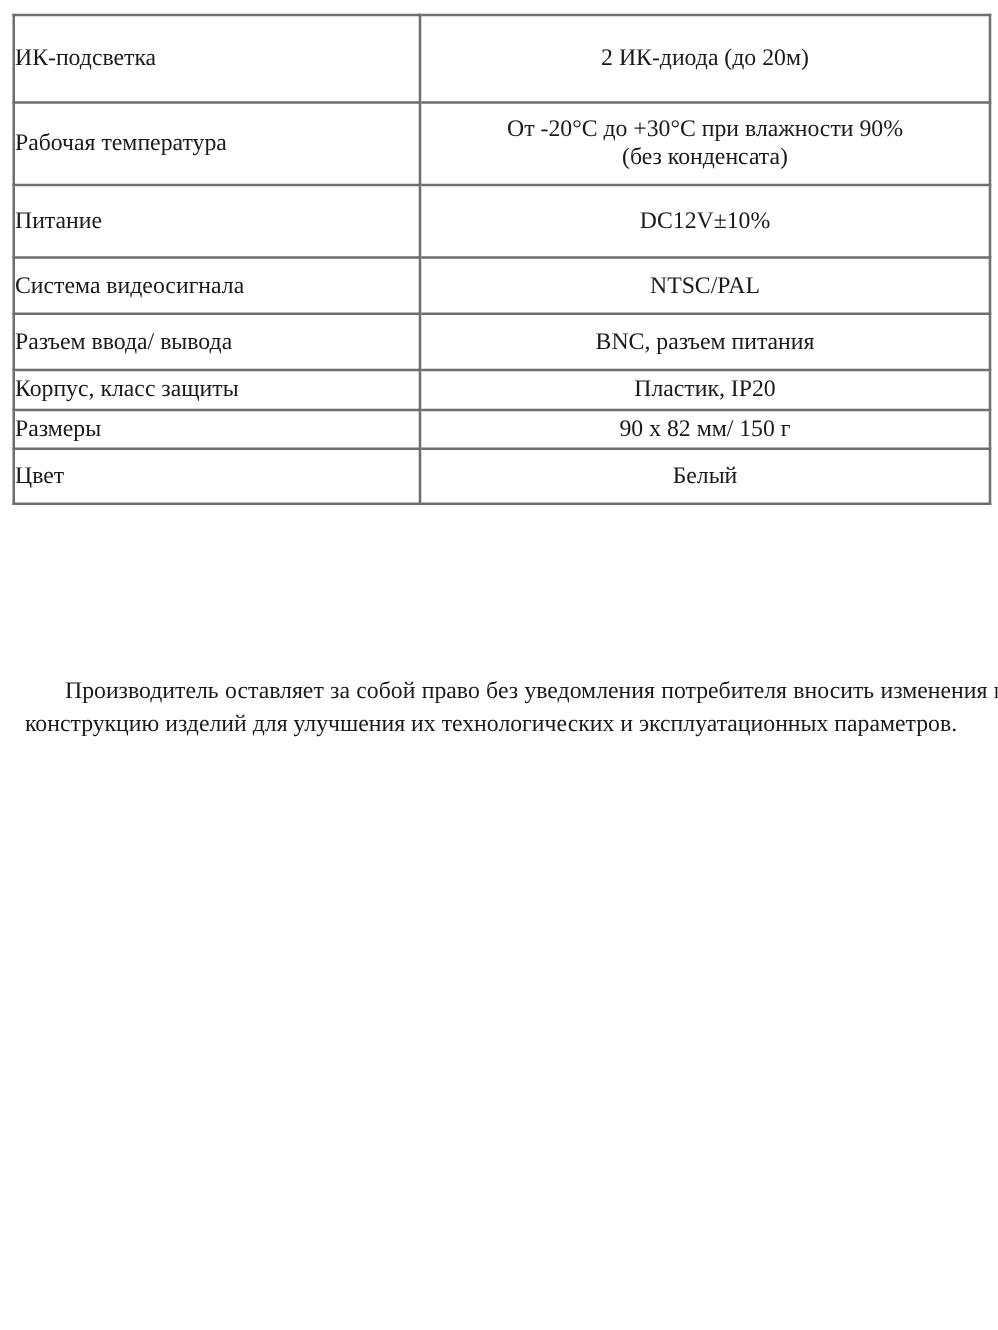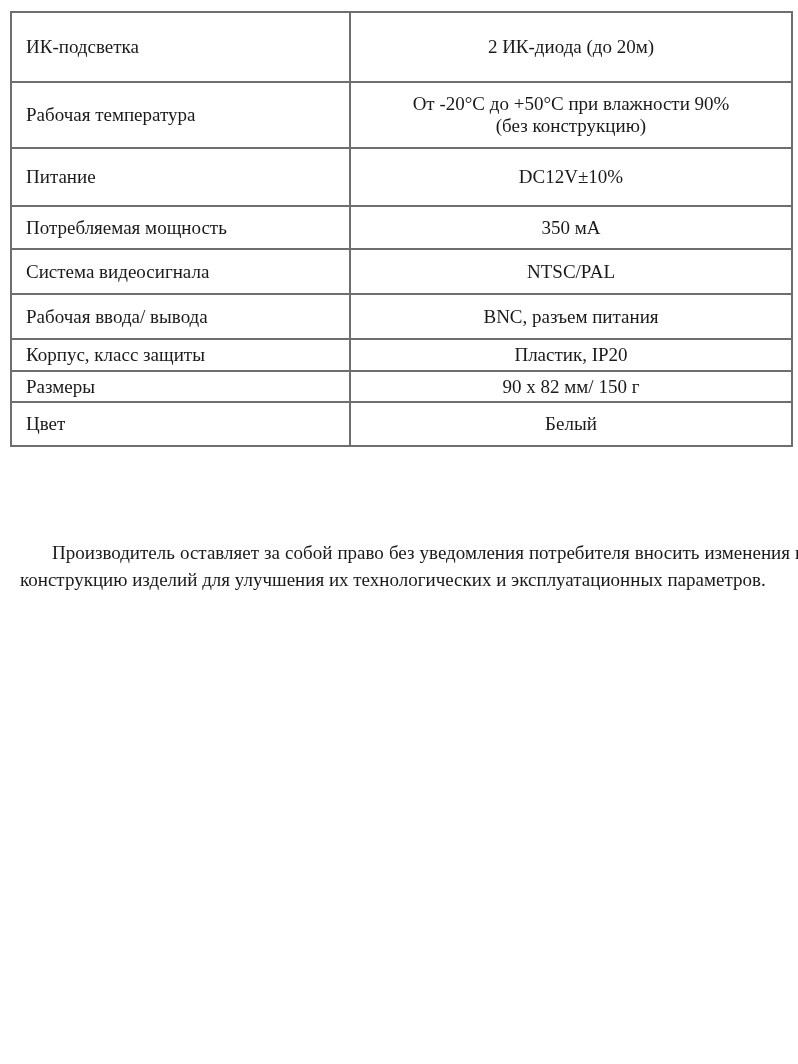--- a/index.html
+++ b/index.html
@@ -26,21 +26,20 @@
     }
     .spec-table td {
       border: 2px solid #6e6e6e;
       padding: 0;
       vertical-align: middle;
       line-height: 22px;
     }
     .spec-table td.label {
       width: 323px;
       text-align: left;
-      padding-left: 14px;
       margin-top: 24px;
     }
     .spec-table td.value {
       text-align: center;
     }
     .note {
       position: absolute;
       left: 20px;
       top: 539px;
       width: 784px;
@@ -57,38 +56,34 @@
 
 <table class="spec-table">
   <tbody>
     <tr style="height:70px">
       <td class="label">ИК-подсветка</td>
       <td class="value">2 ИК-диода (до 20м)</td>
     </tr>
     <tr style="height:66px">
       <td class="label">Рабочая температура</td>
       <td class="value">
-        <div>От -20°C до +50°C при влажности 90%</div>
-        <div>(без конструкцию)</div>
+        <div>От -20°C до +30°C при влажности 90%</div>
+        <div>(без конденсата)</div>
       </td>
     </tr>
     <tr style="height:58px">
       <td class="label">Питание</td>
       <td class="value">DC12V±10%</td>
     </tr>
-    <tr style="height:43px">
-      <td class="label">Потребляемая мощность</td>
-      <td class="value">350 мА</td>
-    </tr>
     <tr style="height:45px">
       <td class="label">Система видеосигнала</td>
       <td class="value">NTSC/PAL</td>
     </tr>
     <tr style="height:45px">
-      <td class="label">Рабочая ввода/ вывода</td>
+      <td class="label">Разъем ввода/ вывода</td>
       <td class="value">BNC, разъем питания</td>
     </tr>
     <tr style="height:32px">
       <td class="label">Корпус, класс защиты</td>
       <td class="value">Пластик, IP20</td>
     </tr>
     <tr style="height:31px">
       <td class="label">Размеры</td>
       <td class="value">90 х 82 мм/ 150 г</td>
     </tr>

